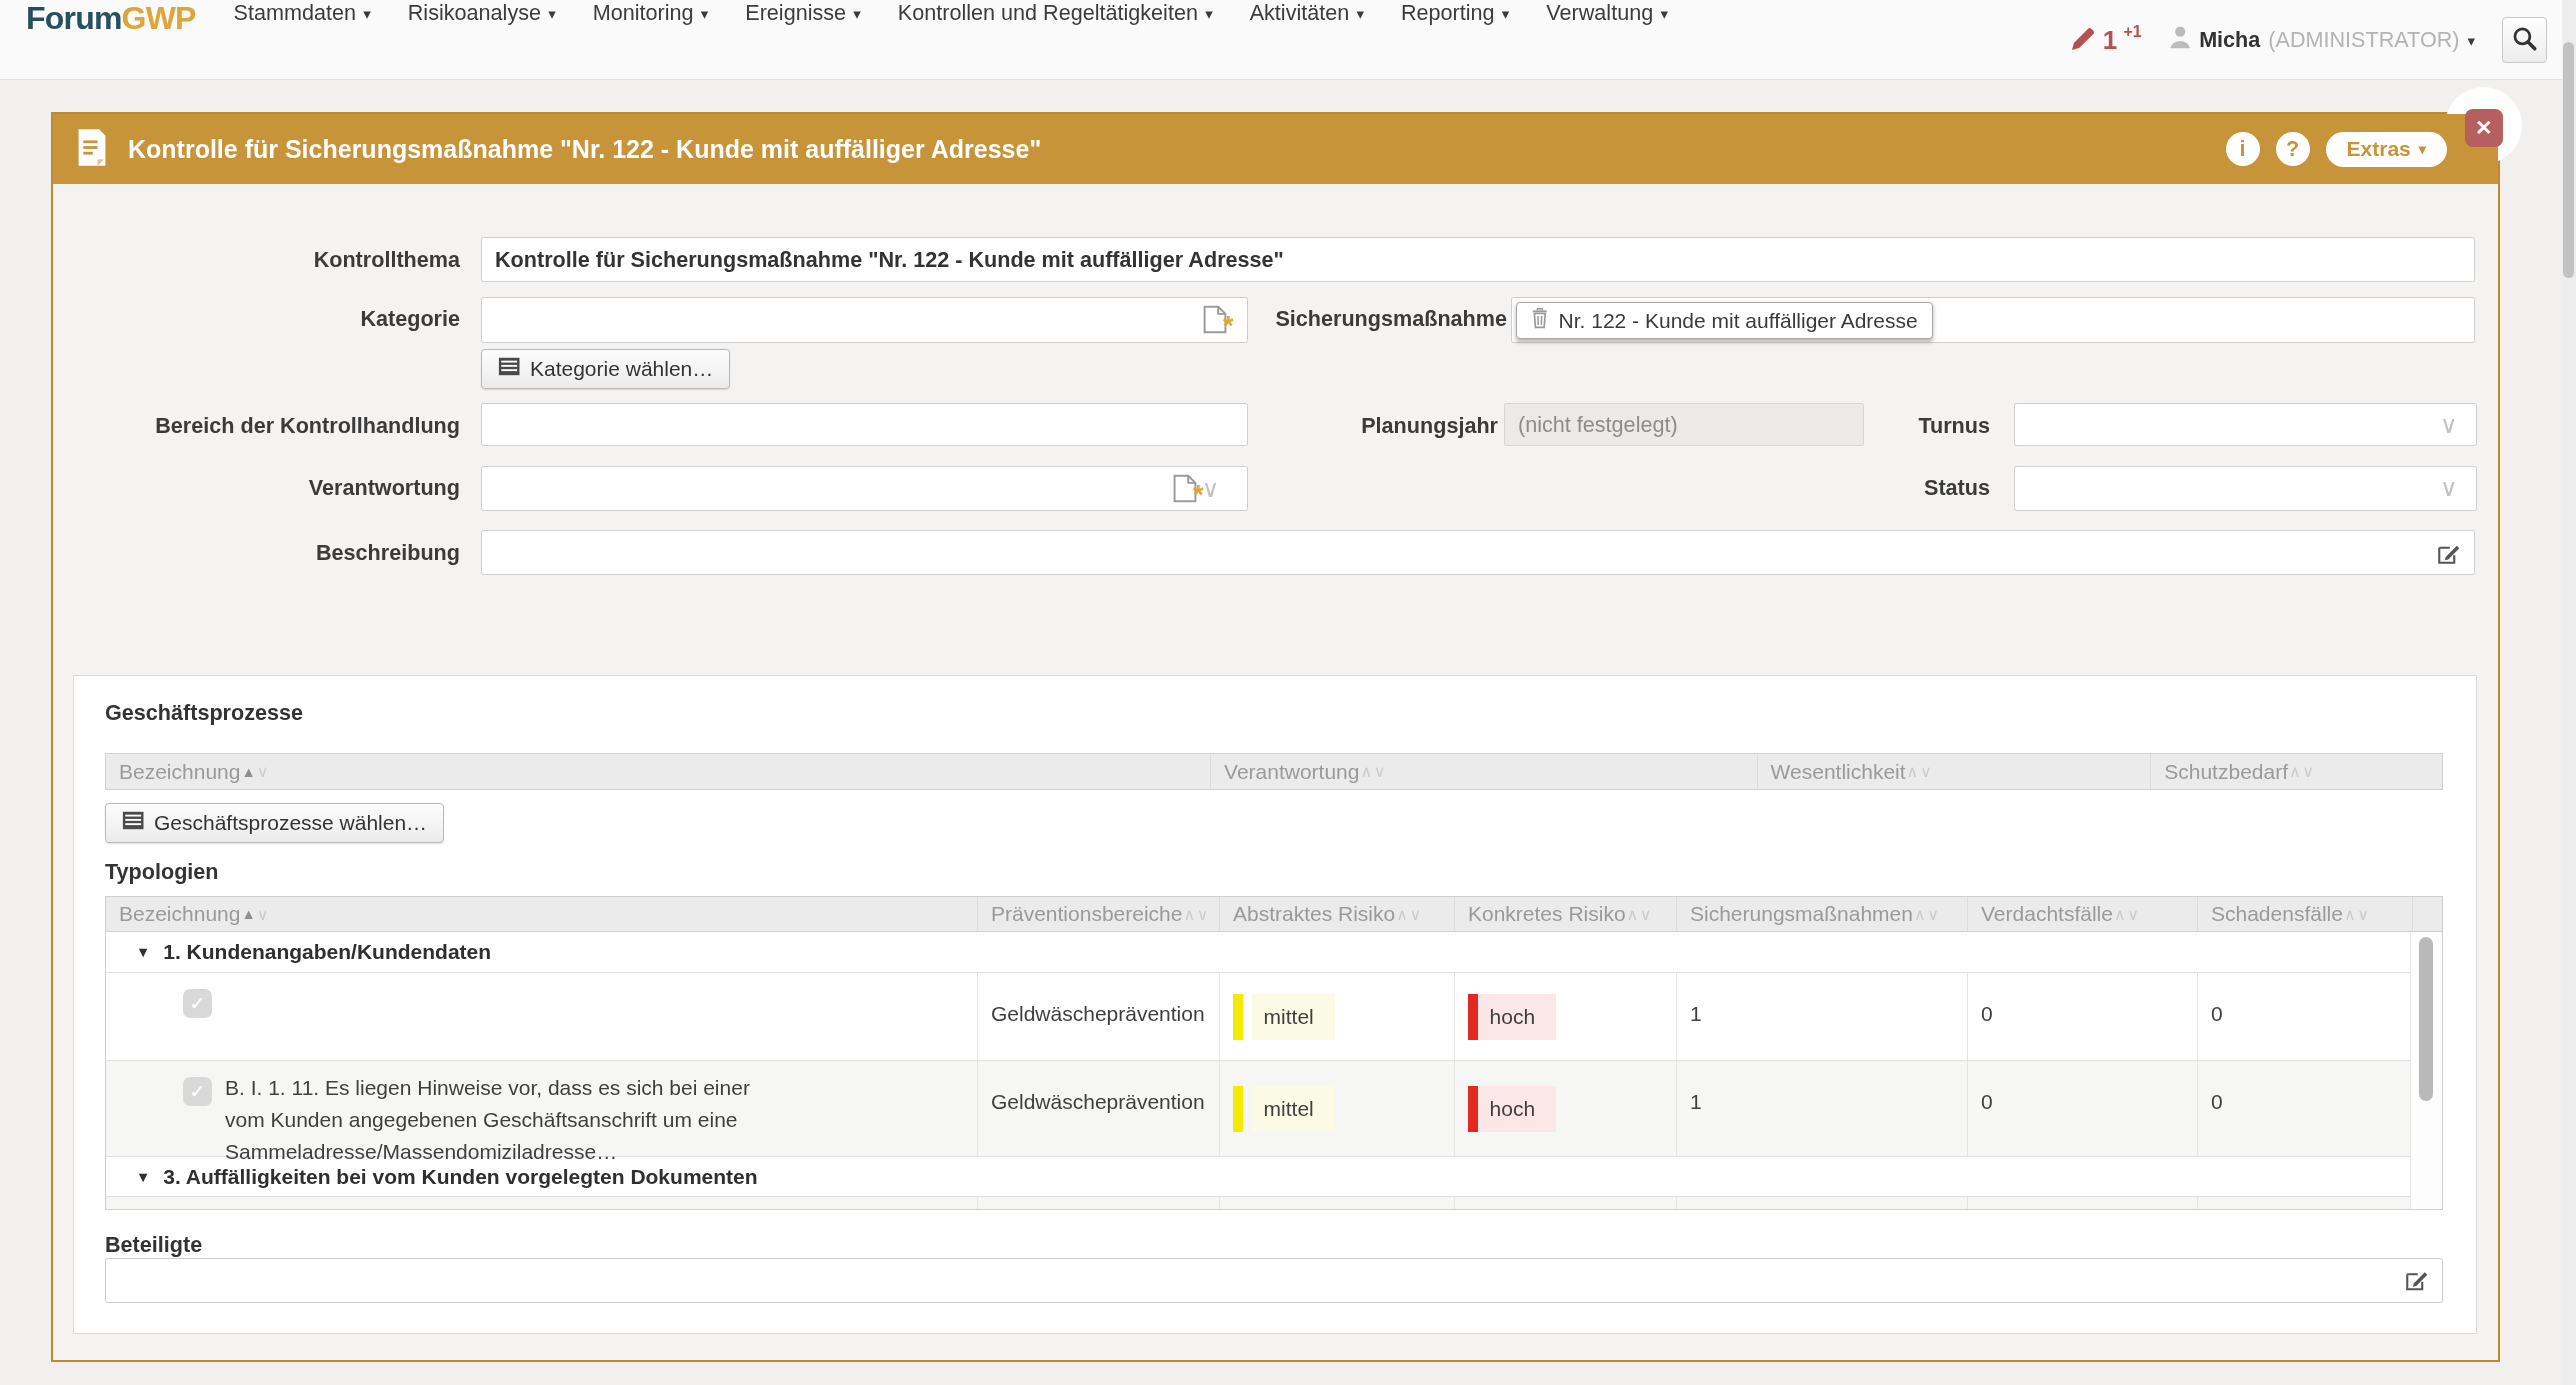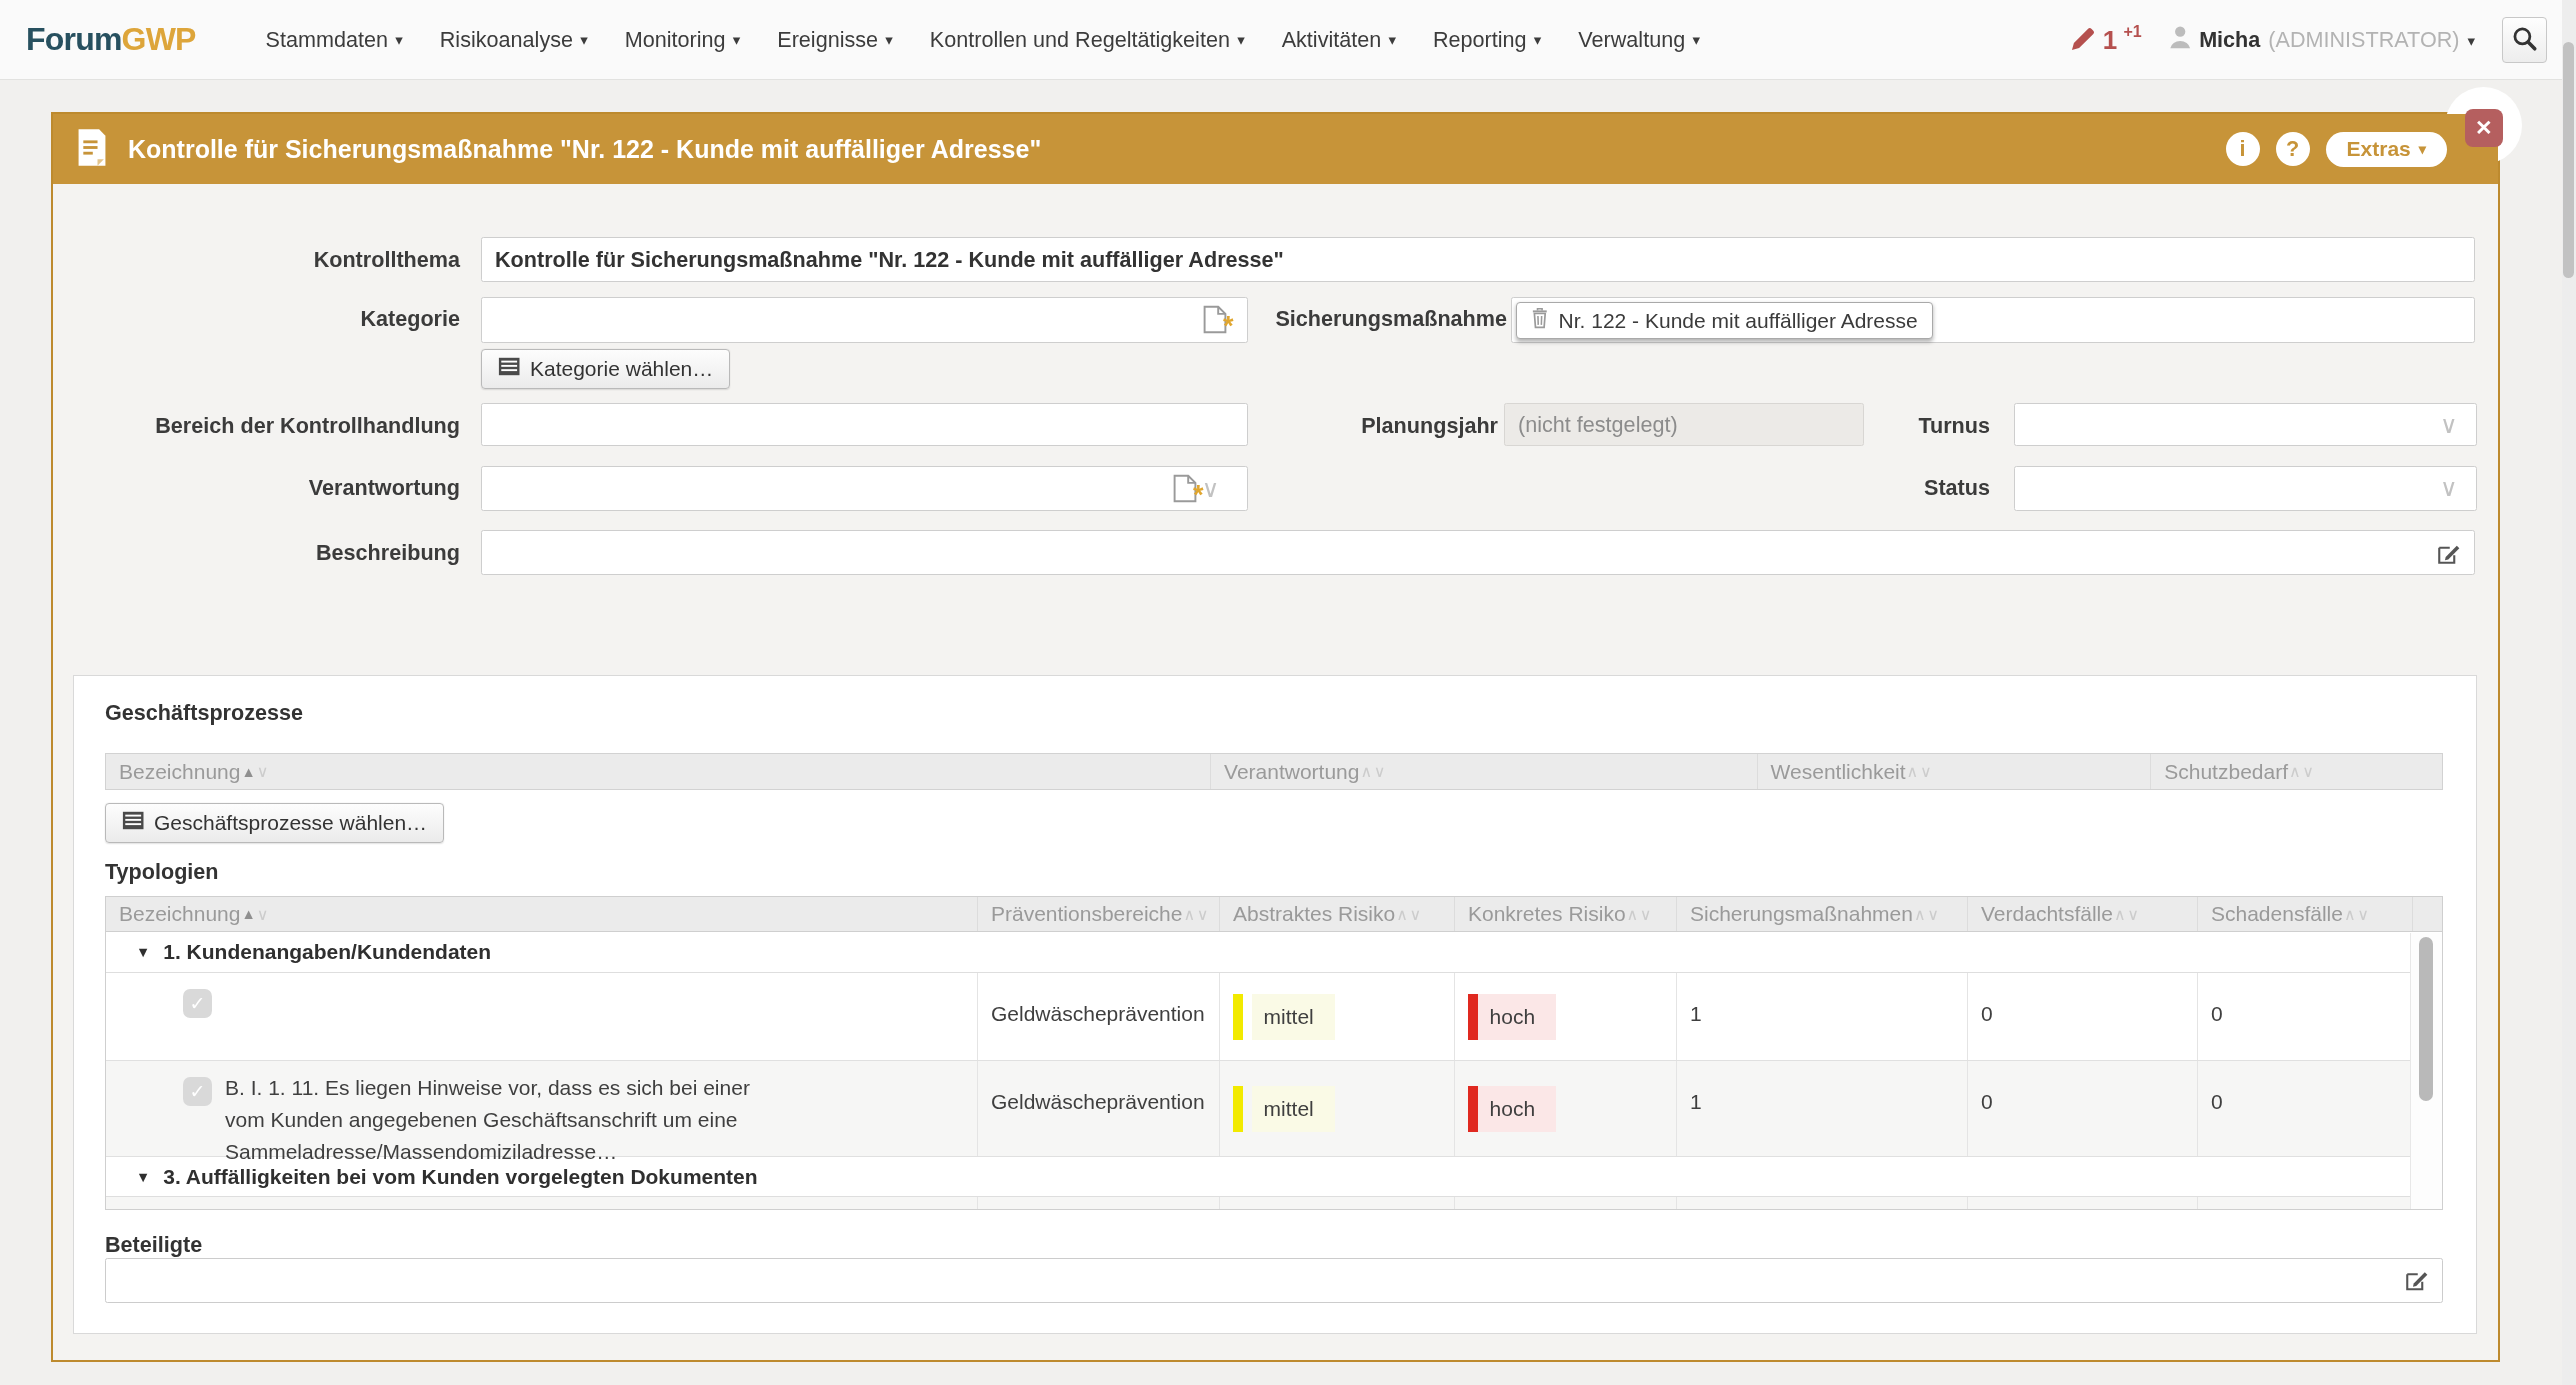--- a/index.html
+++ b/index.html
@@ -9,21 +9,21 @@
     font-family: "Liberation Sans", "DejaVu Sans", sans-serif;
     overflow: hidden;
     position: relative;
     color: #3b3b3b;
   }
 
   
   .navbar {
     position: absolute; left:0; top:0; width:2576px; height:80px;
     background:#fafafa; border-bottom:0.8px solid #e2e2e0;
-    display:flex; align-items:center;gap:32px;
+    display:flex; align-items:flex-start;
   }
   .logo { margin-left:26px; font-size:32px; font-weight:bold; letter-spacing:-0.8px; white-space:nowrap; }
   .logo .p1 { color:#27505f; }
   .logo .p2 { color:#dda53a; }
   .nav-items { display:flex; margin-left:38px; gap:37px; font-size:21.6px; color:#3c3c3c; white-space:nowrap; }
   .nav-item { display:flex; align-items:center; gap:7.2px; cursor:pointer; }
   .caret { font-size:15px; color:#3c3c3c; line-height:1; }
   .nav-right { position:absolute; right:29px; top:0; height:80px; display:flex; align-items:center; gap:27px; }
   .edit-ind { display:flex; align-items:flex-start; gap:6.4px; color:#b5504e; font-weight:bold; }
   .edit-ind .cnt { font-size:26px; line-height:29px; }

